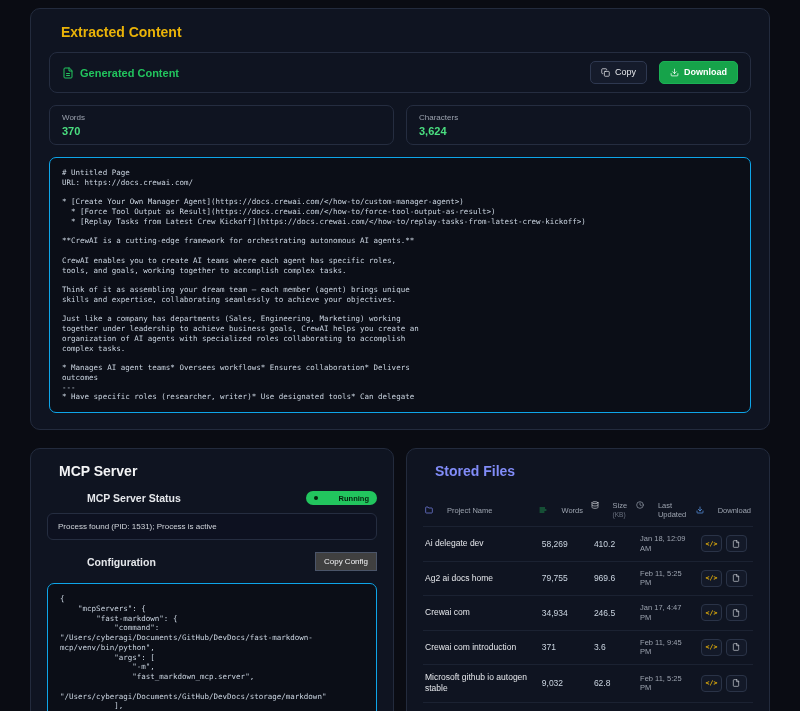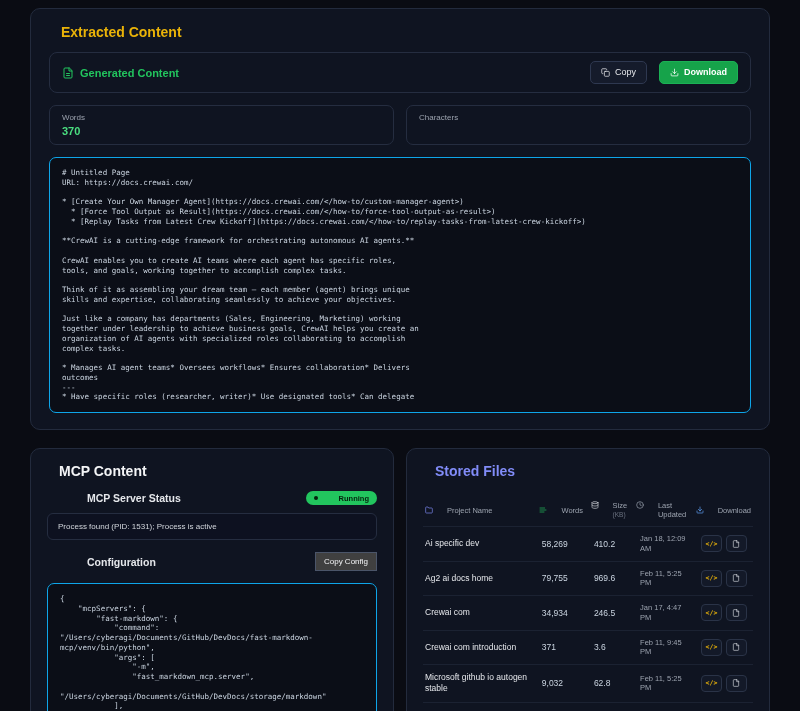--- a/index.html
+++ b/index.html
@@ -165,20 +165,21 @@
       </div>
     </div>
 
     <div class="stats-row">
       <div class="stat-box">
         <div class="stat-label">Words</div>
         <div class="stat-value">370</div>
       </div>
       <div class="stat-box">
         <div class="stat-label">Characters</div>
+        <div class="stat-value">3,624</div>
       </div>
     </div>
 
     <pre class="code-block"># Untitled Page
 URL: https://docs.crewai.com/
 
 * [Create Your Own Manager Agent](https://docs.crewai.com/&lt;/how-to/custom-manager-agent&gt;)
   * [Force Tool Output as Result](https://docs.crewai.com/&lt;/how-to/force-tool-output-as-result&gt;)
   * [Replay Tasks from Latest Crew Kickoff](https://docs.crewai.com/&lt;/how-to/replay-tasks-from-latest-crew-kickoff&gt;)
 
@@ -197,21 +198,21 @@
 
 * Manages AI agent teams* Oversees workflows* Ensures collaboration* Delivers
 outcomes
 ---
 * Have specific roles (researcher, writer)* Use designated tools* Can delegate</pre>
   </section>
 
   <div class="bottom-row">
 
     <section class="panel">
-      <h2 class="panel-title white-t">MCP Content</h2>
+      <h2 class="panel-title white-t">MCP Server</h2>
 
       <div class="sub-row" style="margin-top:4px;">
         <h3 class="sub-title">MCP Server Status</h3>
         <span class="badge">
           <span class="dot"></span>
           <span>Running</span>
         </span>
       </div>
 
       <div class="status-box">Process found (PID: 1531); Process is active</div>
@@ -285,21 +286,21 @@
                 <path d="M21 15v4a2 2 0 0 1-2 2H5a2 2 0 0 1-2-2v-4"></path>
                 <polyline points="7 10 12 15 17 10"></polyline>
                 <line x1="12" y1="3" x2="12" y2="15"></line>
               </svg>
           </span>
           <span>Download</span>
         </div>
       </div>
 
       <div class="trow">
-        <div class="cell-name">Ai specific dev</div>
+        <div class="cell-name">Ai delegate dev</div>
         <div class="cell-num">58,269</div>
         <div class="cell-num">410.2</div>
         <div class="cell-date">Jan 18, 12:09 AM</div>
         <div class="cell-actions">
           <button class="icon-btn">
               <span class="json-glyph">&lt;/&gt;</span>
             </button>
           <button class="icon-btn">
               <span class="ic w">
                 <svg width="8" height="8" viewBox="0 0 24 24" fill="none" stroke="currentColor" stroke-width="2" stroke-linecap="round" stroke-linejoin="round">

